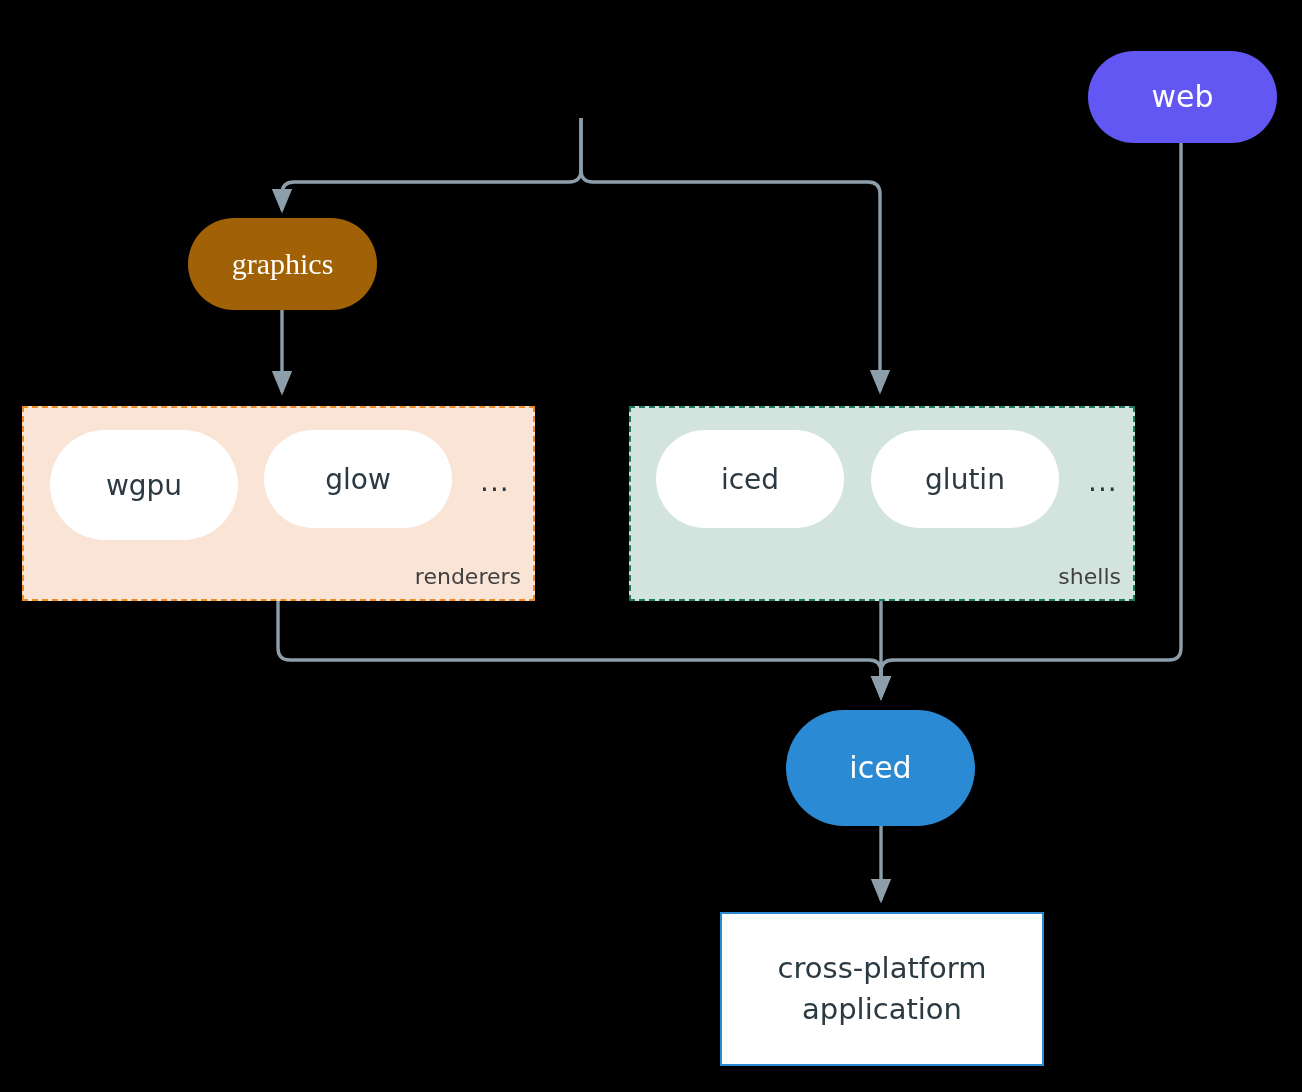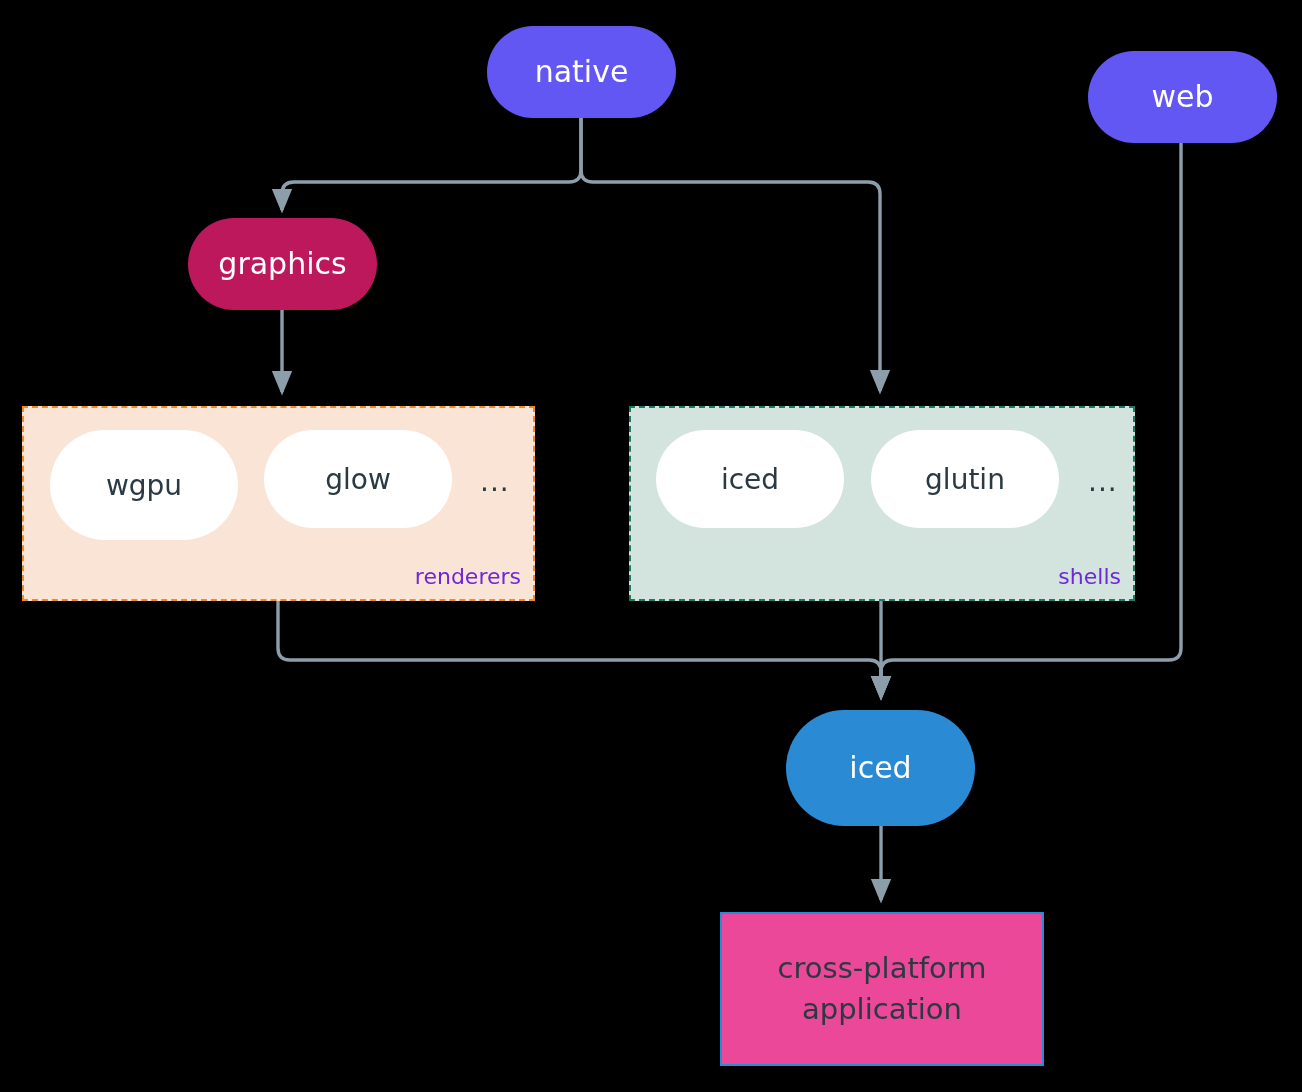--- a/index.html
+++ b/index.html
@@ -32,21 +32,21 @@
     line-height: 1.18;
   }
   
   .pill-node {
     border-radius: 999px;
     color: #ffffff;
     font-size: 30px;
   }
   .node-native  { left: 487px;  top: 26px;  width: 189px; height: 92px;  background: #6257f2; }
   .node-web     { left: 1088px; top: 26px;  width: 189px; height: 92px;  background: #6257f2; margin-top: 25px; }
-  .node-graphics{ left: 188px;  top: 218px; width: 189px; height: 92px;  background: #be185d; }
+  .node-graphics{ left: 188px;  top: 218px; width: 189px; height: 92px;  background: #a16207; font-family: Liberation Serif, serif; }
   .node-iced    { left: 786px;  top: 710px; width: 189px; height: 116px;  background: #2a8ad4; font-size: 30px; }
 
   
   .cluster {
     position: absolute;
     box-sizing: border-box;
     border-width: 2px;
     border-style: dashed;
   }
   .cluster-renderers {
@@ -57,21 +57,21 @@
   .cluster-shells {
     left: 629px; top: 406px; width: 506px; height: 195px;
     background: #d3e4de;
     border-color: #1f7a63;
   }
   .cluster-label {
     position: absolute;
     right: 12px;
     bottom: 10px;
     font-size: 22px;
-    color: #6d28d9;
+    color: #404040;
     white-space: nowrap;
   }
 
   
   .leaf-pill {
     position: absolute;
     box-sizing: border-box;
     background: #ffffff;
     border-radius: 999px;
     display: flex;
@@ -93,21 +93,21 @@
     line-height: 1;
   }
   .ellipsis-renderers { left: 480px;  top: 468px; }
   .ellipsis-shells    { left: 1088px; top: 468px; }
 
   
   .rect-node {
     position: absolute;
     box-sizing: border-box;
     left: 720px; top: 912px; width: 324px; height: 154px;
-    background: #ec4899;
+    background: #ffffff;
     border: 2px solid #2a8ad4;
     display: flex;
     align-items: center;
     justify-content: center;
     color: #2b3a42;
     font-size: 29px;
     line-height: 1.42;
     text-align: center;
   }
 </style>
@@ -156,23 +156,20 @@
     <span class="cluster-label">shells</span>
   </div>
   <div class="leaf-pill leaf-winit">
     <span>iced</span>
   </div>
   <div class="leaf-pill leaf-glutin">
     <span>glutin</span>
   </div>
   <div class="ellipsis ellipsis-shells">...</div>
 
-  <div class="node pill-node node-native">
-    <span>native</span>
-  </div>
 
   <div class="node pill-node node-web">
     <span>web</span>
   </div>
 
   <div class="node pill-node node-graphics">
     <span>graphics</span>
   </div>
 
   <div class="node pill-node node-iced">

